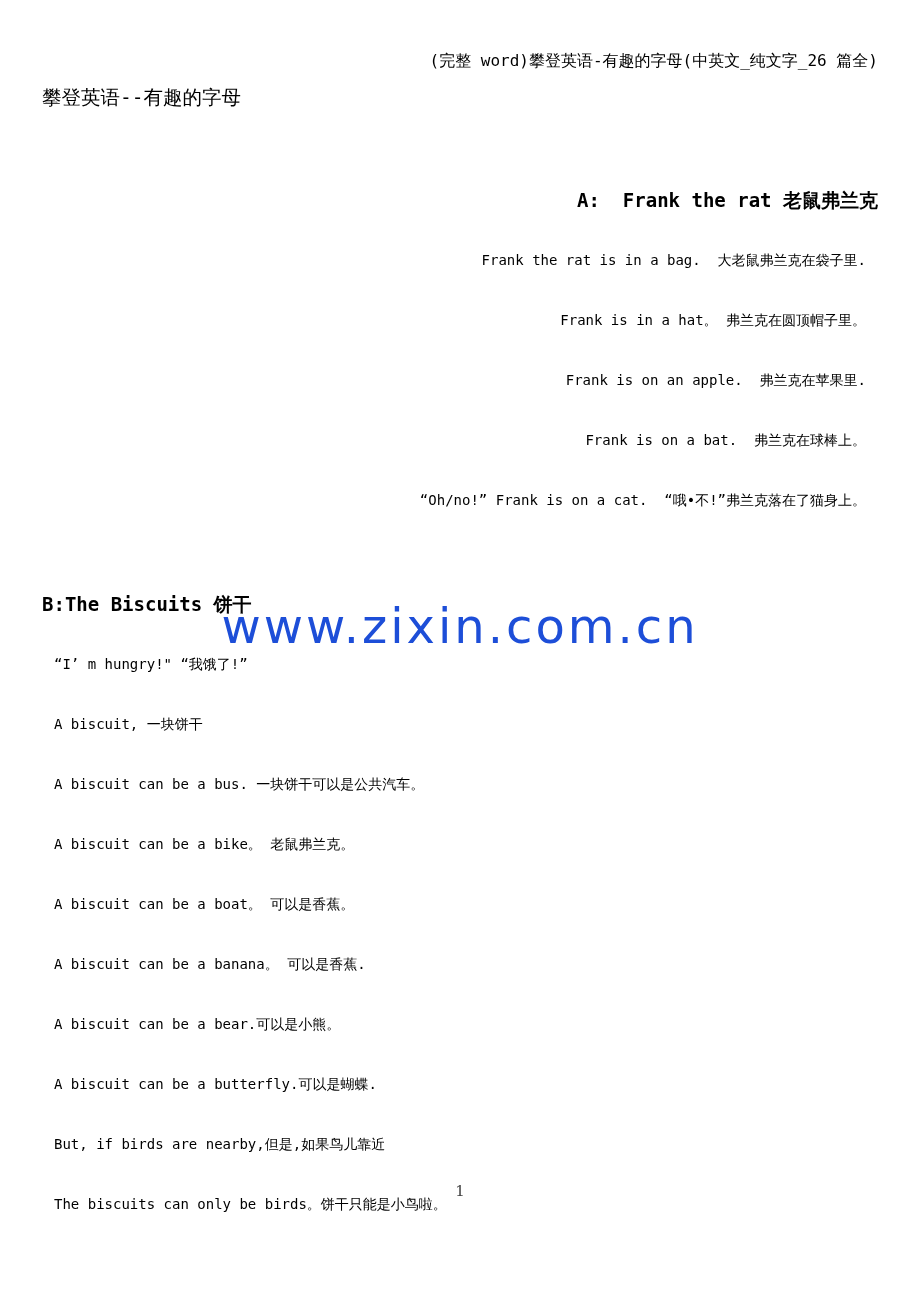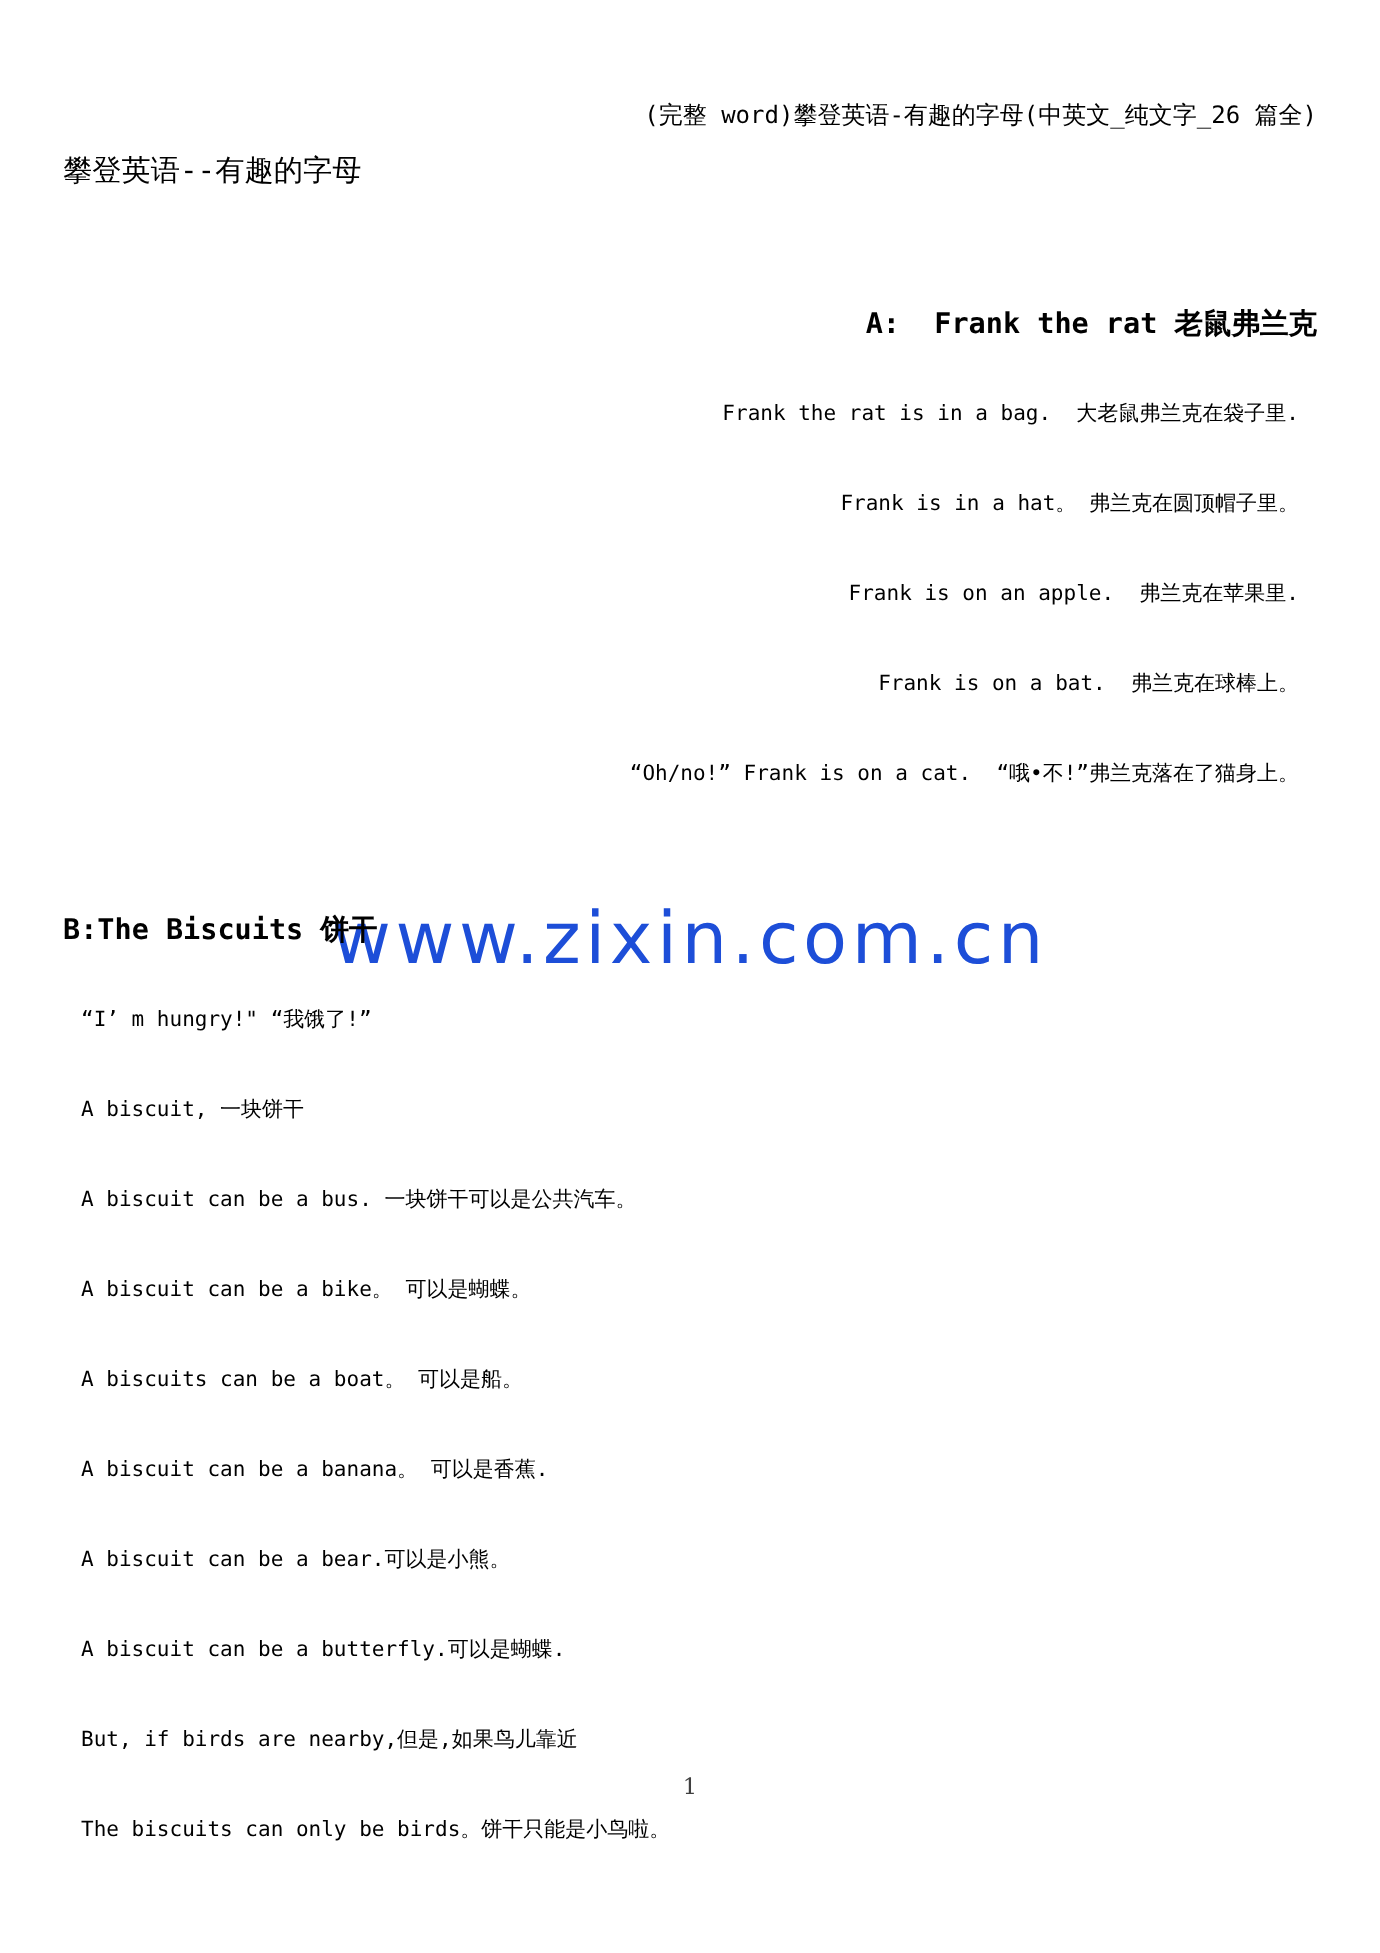--- a/index.html
+++ b/index.html
@@ -12,21 +12,21 @@
     overflow: hidden;
   }
   .page {
     position: relative;
     width: 920px;
     height: 1302px;
     padding: 0 42px;
     box-sizing: border-box;
   }
   .doc-header {
-    padding-top: 66px;
+    padding-top: 50px;
     text-align: right;
     font-size: 16px;
     line-height: 22px;
     white-space: pre-wrap;
   }
   .doc-title {
     margin: 13px 0 0 0;
     font-size: 19.5px;
     font-weight: normal;
     line-height: 26px;
@@ -92,22 +92,22 @@
       <p class="line">Frank is on an apple.  弗兰克在苹果里.</p>
       <p class="line">Frank is on a bat.  弗兰克在球棒上。</p>
       <p class="line">“Oh/no!” Frank is on a cat.  “哦•不!”弗兰克落在了猫身上。</p>
     </section>
 
     <section class="sec-b">
       <h2 class="sec-heading">B:The Biscuits 饼干</h2>
       <p class="line">“I’ m hungry!" “我饿了!”</p>
       <p class="line">A biscuit, 一块饼干</p>
       <p class="line">A biscuit can be a bus. 一块饼干可以是公共汽车。</p>
-      <p class="line">A biscuit can be a bike。 可以是蝴蝶。</p>
-      <p class="line">A biscuits can be a boat。 可以是船。</p>
+      <p class="line">A biscuit can be a bike。 老鼠弗兰克。</p>
+      <p class="line">A biscuit can be a boat。 可以是香蕉。</p>
       <p class="line">A biscuit can be a banana。 可以是香蕉.</p>
       <p class="line">A biscuit can be a bear.可以是小熊。</p>
       <p class="line">A biscuit can be a butterfly.可以是蝴蝶.</p>
       <p class="line">But, if birds are nearby,但是,如果鸟儿靠近</p>
       <p class="line">The biscuits can only be birds。饼干只能是小鸟啦。</p>
     </section>
 
   </div>
 
   <div class="page-number">1</div>

